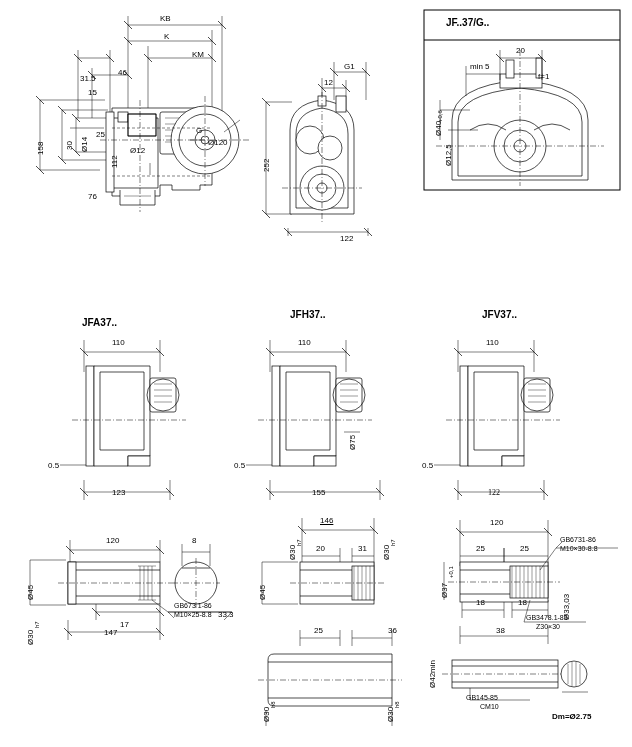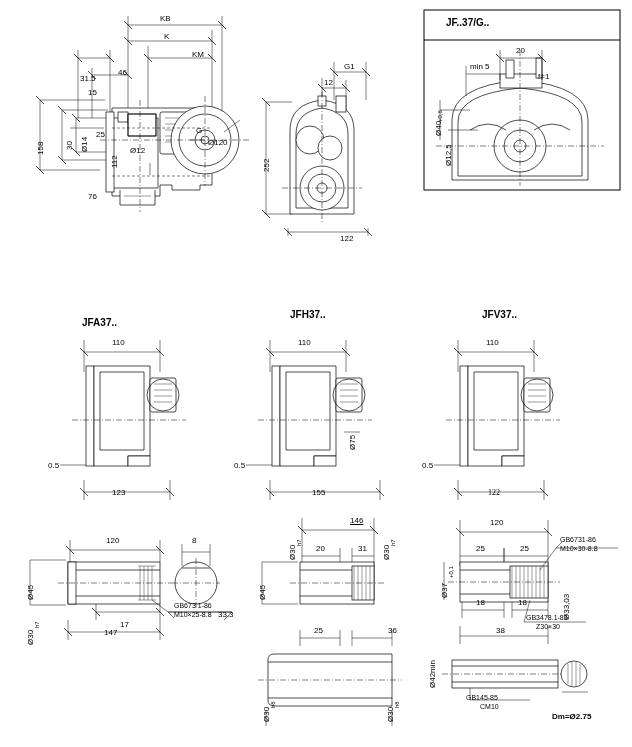--- a/index.html
+++ b/index.html
@@ -491,21 +491,21 @@
 <div class="lbl" style="left:192px;top:536px;">8</div>
 <div class="lbl rot" style="left:26px;top:600px;transform:rotate(-90deg);">Ø45</div>
 <div class="lbl rot" style="left:26px;top:645px;transform:rotate(-90deg);">Ø30</div>
 <div class="lbl xs rot" style="left:34px;top:628px;transform:rotate(-90deg);">h7</div>
 <div class="lbl" style="left:120px;top:600px;margin-top:20px;">17</div>
 <div class="lbl" style="left:104px;top:628px;">147</div>
 <div class="lbl" style="left:218px;top:610px;">33.3</div>
 <div class="lbl sm" style="left:174px;top:602px;">GB673 1-86</div>
 <div class="lbl sm" style="left:174px;top:611px;">M10×25-8.8</div>
 
-<div class="lbl" style="left:350px;top:516px;text-decoration:underline;">146</div>
+<div class="lbl" style="left:320px;top:516px;text-decoration:underline;">146</div>
 <div class="lbl" style="left:316px;top:544px;">20</div>
 <div class="lbl" style="left:358px;top:544px;">31</div>
 <div class="lbl rot" style="left:288px;top:560px;transform:rotate(-90deg);">Ø30</div>
 <div class="lbl xs rot" style="left:296px;top:546px;transform:rotate(-90deg);">h7</div>
 <div class="lbl rot" style="left:258px;top:600px;transform:rotate(-90deg);">Ø45</div>
 <div class="lbl rot" style="left:382px;top:560px;transform:rotate(-90deg);">Ø30</div>
 <div class="lbl xs rot" style="left:390px;top:546px;transform:rotate(-90deg);">h7</div>
 <div class="lbl" style="left:314px;top:626px;">25</div>
 <div class="lbl" style="left:366px;top:626px;padding-left:22px;">36</div>
 <div class="lbl rot" style="left:262px;top:722px;transform:rotate(-90deg);">Ø30</div>

